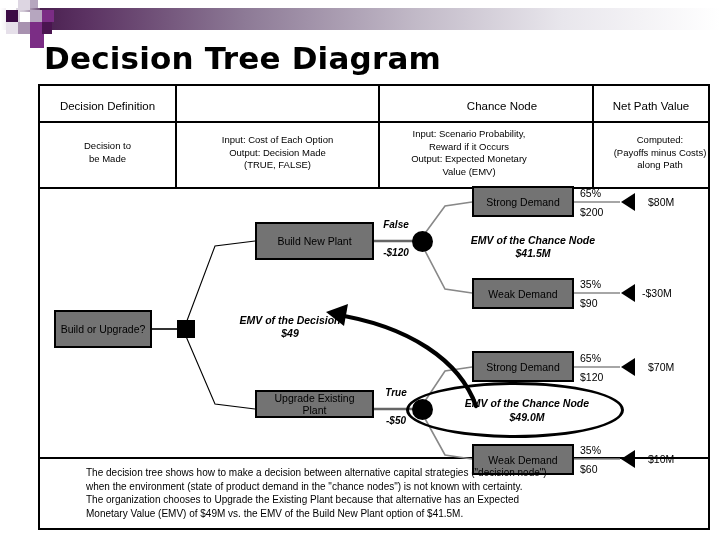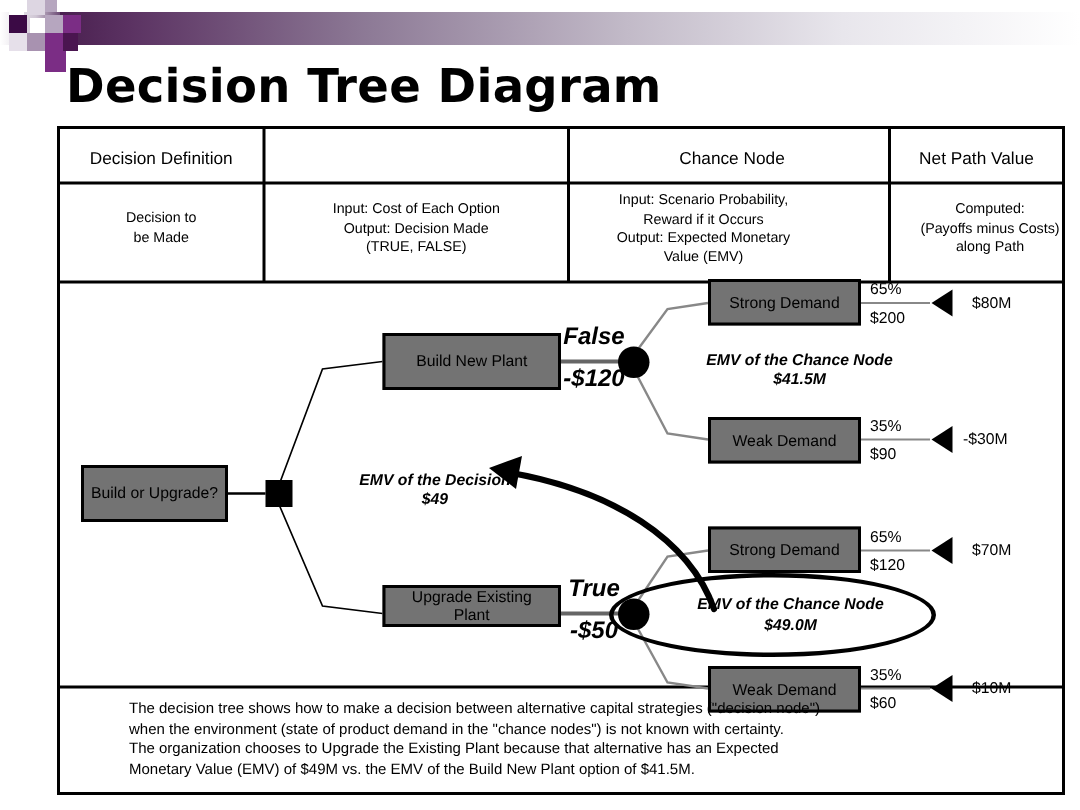--- a/index.html
+++ b/index.html
@@ -43,21 +43,21 @@
   
   #tree{position:absolute;left:0;top:0;width:668px;height:442px;}
   .nodebox{
     position:absolute;border:2px solid #000;background:#737373;
     box-sizing:border-box;display:flex;align-items:center;justify-content:center;
     text-align:center;font-size:10.5px;color:#000;line-height:12px;
   }
   .sqnode{position:absolute;background:#000;}
   .cirnode{position:absolute;background:#000;border-radius:50%;}
   .edgelbl{
-    position:absolute;font-size:16px;font-weight:bold;font-style:italic;
+    position:absolute;font-size:10px;font-weight:bold;font-style:italic;
     color:#000;text-align:center;line-height:12px;white-space:nowrap;
   }
   .problbl{
     position:absolute;font-size:10.5px;color:#000;text-align:left;
     line-height:13px;white-space:nowrap;
   }
   .payoff{
     position:absolute;font-size:10.5px;color:#000;white-space:nowrap;text-align:left;
   }
   .emvlbl{
@@ -103,21 +103,21 @@
 
   <div class="vline" style="left:135px;top:0;height:102px;"></div>
   <div class="vline" style="left:338px;top:0;height:102px;"></div>
   <div class="vline" style="left:552px;top:0;height:102px;"></div>
 
   <div class="hline" style="top:35px;"></div>
   <div class="hline" style="top:101px;"></div>
   <div class="hline" style="top:371px;"></div>
 
   <div class="hdr-cell" style="left:0;width:135px;">Decision Definition</div>
-  <div class="hdr-cell" style="left:342px;width:212px;">Chance Node</div>
+  <div class="hdr-cell" style="left:356px;width:212px;">Chance Node</div>
   <div class="hdr-cell" style="left:554px;width:114px;">Net Path Value</div>
 
   <div class="sub-cell pre" style="left:0;width:135px;white-space:pre-line;top:54px;">Decision to
 be Made</div>
   <div class="sub-cell pre" style="left:137px;width:201px;white-space:pre-line;top:48px;">Input: Cost of Each Option
 Output: Decision Made
 (TRUE, FALSE)</div>
   <div class="sub-cell pre" style="left:337px;width:184px;white-space:pre-line;top:42px;">Input: Scenario Probability,
 Reward if it Occurs
 Output: Expected Monetary

